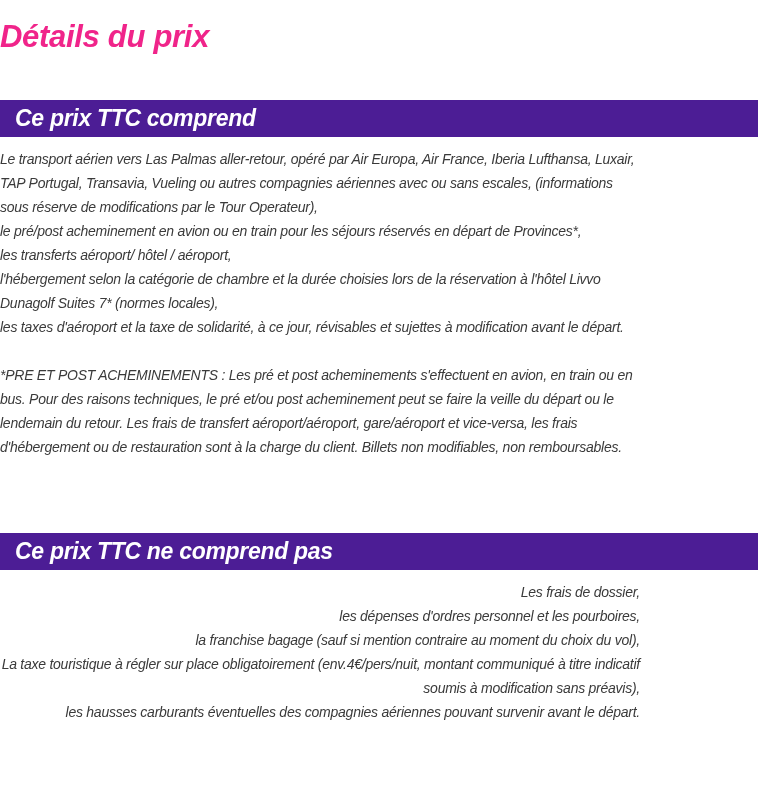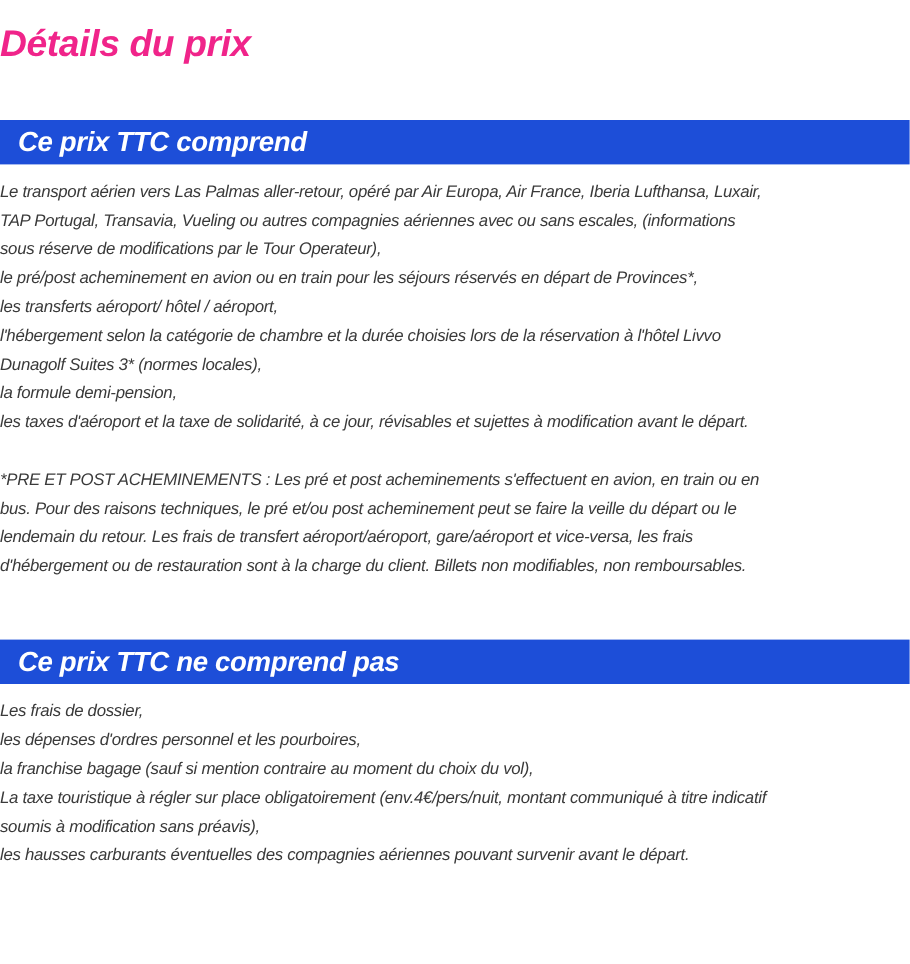--- a/index.html
+++ b/index.html
@@ -20,21 +20,21 @@
       font-weight: bold;
       font-style: italic;
       color: #f0248a;
       letter-spacing: -0.3px;
     }
     .section-header {
       position: absolute;
       left: 0;
       width: 758px;
       height: 37px;
-      background: #1d4ed8;
+      background: #4c1d95;
       color: #ffffff;
       font-size: 23px;
       font-weight: bold;
       font-style: italic;
       line-height: 37px;
       box-sizing: border-box;
       padding-left: 15px;
       letter-spacing: -0.3px;
     }
     .section-body {
@@ -52,28 +52,27 @@
 <body>
 
 <h1 class="page-title">Détails du prix</h1>
 
 <div class="section-header" style="top:100px;">Ce prix TTC comprend</div>
 
 <div class="section-body" style="top:147px;">
   <p class="line">Le transport aérien vers Las Palmas aller-retour, opéré par Air Europa, Air France, Iberia Lufthansa, Luxair, TAP Portugal, Transavia, Vueling ou autres compagnies aériennes avec ou sans escales, (informations sous réserve de modifications par le Tour Operateur),</p>
   <p class="line">le pré/post acheminement en avion ou en train pour les séjours réservés en départ de Provinces*,</p>
   <p class="line">les transferts aéroport/ hôtel / aéroport,</p>
-  <p class="line">l'hébergement selon la catégorie de chambre et la durée choisies lors de la réservation à l'hôtel Livvo Dunagolf Suites 3* (normes locales),</p>
-  <p class="line">la formule demi-pension,</p>
+  <p class="line">l'hébergement selon la catégorie de chambre et la durée choisies lors de la réservation à l'hôtel Livvo Dunagolf Suites 7* (normes locales),</p>
   <p class="line">les taxes d'aéroport et la taxe de solidarité, à ce jour, révisables et sujettes à modification avant le départ.</p>
   <div class="blank"></div>
   <p class="line">*PRE ET POST ACHEMINEMENTS : Les pré et post acheminements s'effectuent en avion, en train ou en bus. Pour des raisons techniques, le pré et/ou post acheminement peut se faire la veille du départ ou le lendemain du retour. Les frais de transfert aéroport/aéroport, gare/aéroport et vice-versa, les frais d'hébergement ou de restauration sont à la charge du client. Billets non modifiables, non remboursables.</p>
 </div>
 
 <div class="section-header" style="top:533px;">Ce prix TTC ne comprend pas</div>
 
-<div class="section-body" style="top:580px;">
+<div class="section-body" style="top:580px;text-align:right;">
   <p class="line">Les frais de dossier,</p>
   <p class="line">les dépenses d'ordres personnel et les pourboires,</p>
   <p class="line">la franchise bagage (sauf si mention contraire au moment du choix du vol),</p>
   <p class="line">La taxe touristique à régler sur place obligatoirement (env.4€/pers/nuit, montant communiqué à titre indicatif soumis à modification sans préavis),</p>
   <p class="line">les hausses carburants éventuelles des compagnies aériennes pouvant survenir avant le départ.</p>
 </div>
 
 </body></html>

